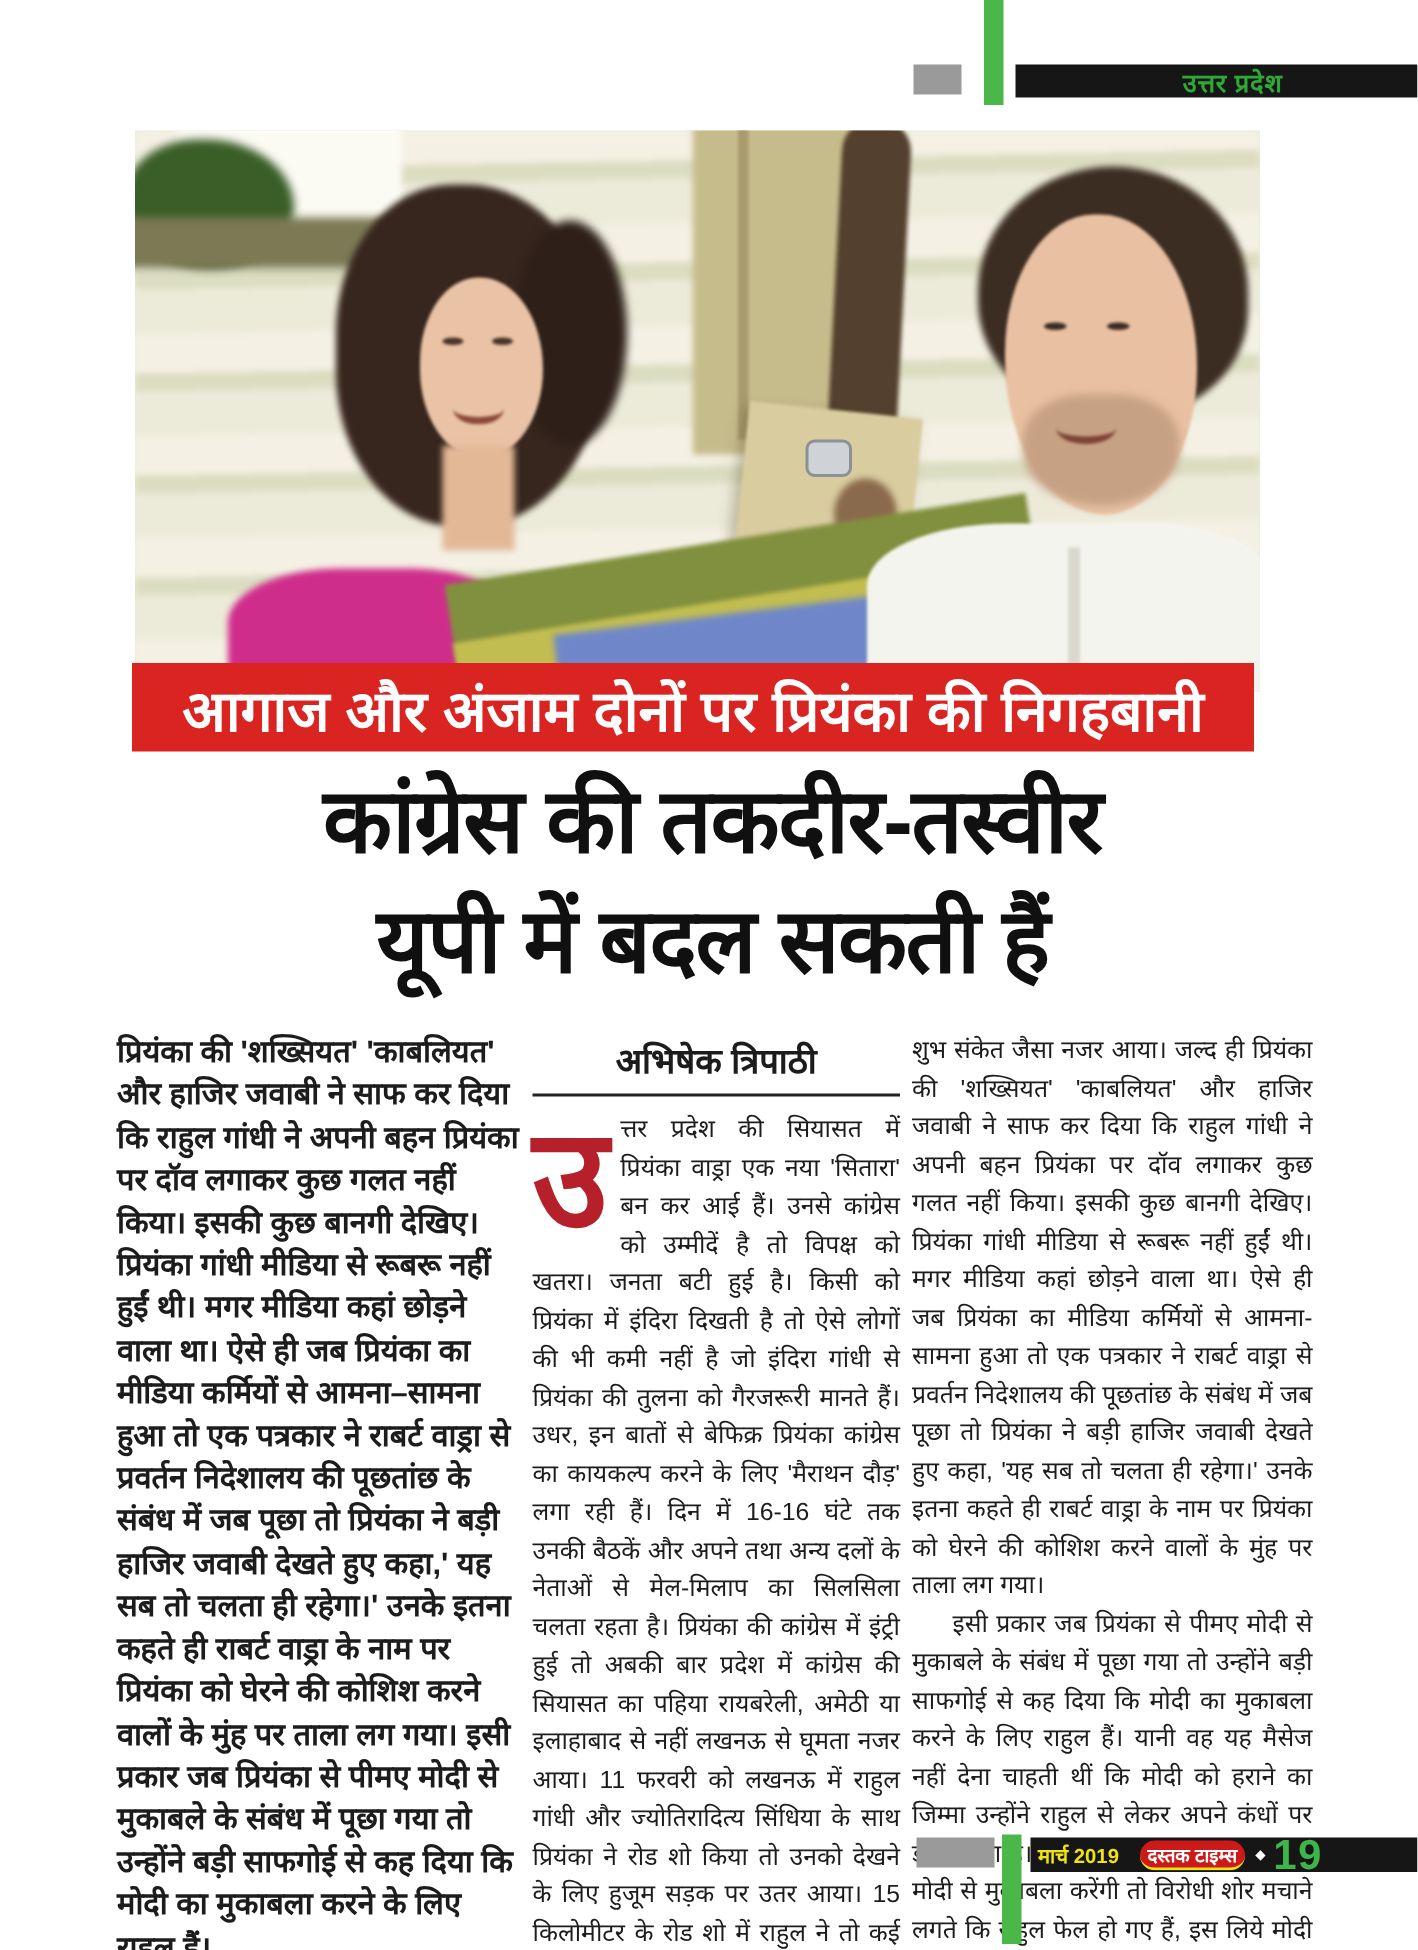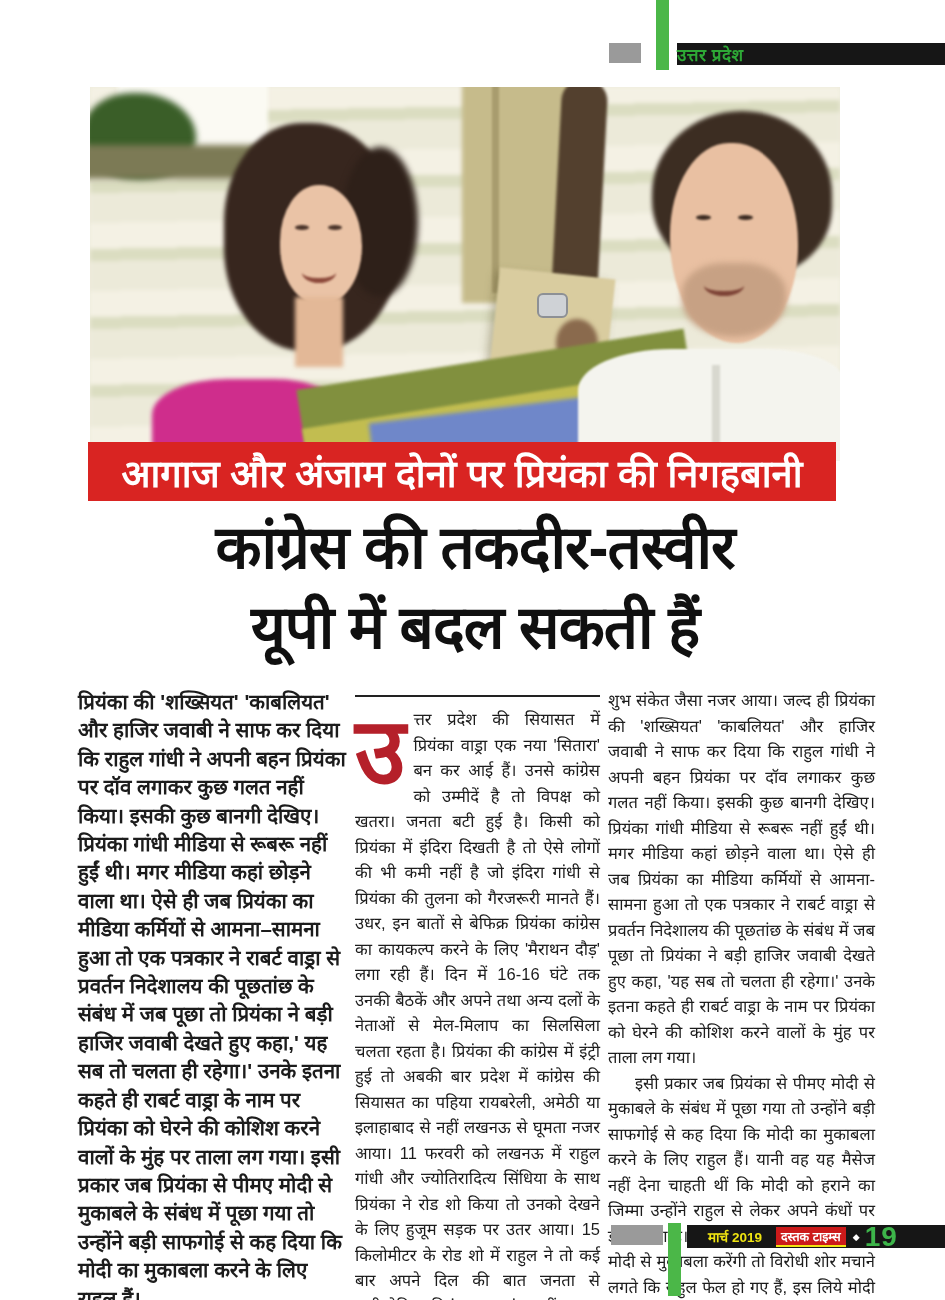--- a/index.html
+++ b/index.html
@@ -6,21 +6,21 @@
   body{
     width:945px;height:1300px;position:relative;background:#ffffff;
     font-family:"Liberation Sans","DejaVu Sans",sans-serif;overflow:hidden;
   }
   .abs{position:absolute;}
 
   
   .hdr-gray{left:609px;top:43px;width:32px;height:20px;background:#9a9a9a;}
   .hdr-green{left:656px;top:0;width:13px;height:70px;background:#4bb748;}
   .hdr-black{left:677px;top:43px;width:268px;height:22px;background:#161616;
-    display:flex;align-items:center;justify-content:flex-start;padding-right:90px;box-sizing:border-box;}
+    display:flex;align-items:center;justify-content:flex-end;padding-right:90px;box-sizing:border-box;}
   .hdr-black span{color:#2ea836;font-weight:bold;font-size:17px;letter-spacing:.5px;}
 
   
   .photo{left:90px;top:87px;width:750px;height:374px;overflow:hidden;background:#edebdc;}
   .photo .blob{position:absolute;}
   .steps{left:0;top:0;width:100%;height:100%;
     background:repeating-linear-gradient(179deg,#f4f1e4 0 26px,#dbddc1 26px 38px,#ecead9 38px 68px);
     filter:blur(2px);}
 
   
@@ -42,24 +42,24 @@
   .bodytxt{font-size:16.5px;line-height:25.5px;text-align:justify;}
   .dropcap{float:left;font-size:92px;line-height:74px;font-weight:bold;color:#b5202a;
     margin:8px 8px 0 0;font-family:"Liberation Serif","DejaVu Serif",serif;}
   .indent{text-indent:27px;margin:0;}
   p{margin:0;}
 
   
   .ftr-gray{left:611px;top:1225px;width:52px;height:20px;background:#9a9a9a;}
   .ftr-green{left:668px;top:1223px;width:13px;height:73px;background:#4bb748;}
   .ftr-black{left:687px;top:1225px;width:258px;height:23px;background:#161616;
-    display:flex;align-items:center;box-sizing:border-box;padding-left:21px;}
+    display:flex;align-items:center;box-sizing:border-box;padding-left:5px;}
   .ftr-issue{color:#efe411;font-weight:bold;font-size:13.5px;}
   .ftr-logo{background:#cc1a1a;color:#fff;font-weight:bold;font-size:12.5px;
-    padding:1px 5px 0 5px;margin-left:14px;border-bottom:2px solid #efe411;white-space:nowrap;}
+    padding:1px 5px 0 5px;margin-left:14px;border-bottom:2px solid #efe411;white-space:nowrap;border-radius:10px;}
   .ftr-sep{color:#ffffff;font-size:9px;margin-left:7px;}
   .ftr-num{color:#3db54a;font-weight:800;font-size:28px;margin-left:5px;letter-spacing:1px;}
 </style>
 </head>
 <body>
 
 <div class="abs hdr-gray"></div>
 <div class="abs hdr-green"></div>
 <div class="abs hdr-black">
   <span>उत्तर प्रदेश</span>
@@ -108,20 +108,21 @@
 <div class="abs headline">
   <div class="l">कांग्रेस की तकदीर-तस्वीर</div>
   <div class="l">यूपी में बदल सकती हैं</div>
 </div>
 
 <div class="col col1">
   <p>प्रियंका की 'शख्सियत' 'काबलियत' और हाजिर जवाबी ने साफ कर दिया कि राहुल गांधी ने अपनी बहन प्रियंका पर दॉव लगाकर कुछ गलत नहीं किया। इसकी कुछ बानगी देखिए। प्रियंका गांधी मीडिया से रूबरू नहीं हुईं थी। मगर मीडिया कहां छोड़ने वाला था। ऐसे ही जब प्रियंका का मीडिया कर्मियों से आमना–सामना हुआ तो एक पत्रकार ने राबर्ट वाड्रा से प्रवर्तन निदेशालय की पूछतांछ के संबंध में जब पूछा तो प्रियंका ने बड़ी हाजिर जवाबी देखते हुए कहा,' यह सब तो चलता ही रहेगा।' उनके इतना कहते ही राबर्ट वाड्रा के नाम पर प्रियंका को घेरने की कोशिश करने वालों के मुंह पर ताला लग गया। इसी प्रकार जब प्रियंका से पीमए मोदी से मुकाबले के संबंध में पूछा गया तो उन्होंने बड़ी साफगोई से कह दिया कि मोदी का मुकाबला करने के लिए राहुल हैं।</p>
 </div>
 
 <div class="col col2">
+  <div class="byline">अभिषेक त्रिपाठी</div>
   <hr class="byline-rule">
   <div class="bodytxt">
     <span class="dropcap">उ</span><span>त्तर प्रदेश की सियासत में प्रियंका वाड्रा एक नया 'सितारा' बन कर आई हैं। उनसे कांग्रेस को उम्मीदें है तो विपक्ष को खतरा। जनता बटी हुई है। किसी को प्रियंका में इंदिरा दिखती है तो ऐसे लोगों की भी कमी नहीं है जो इंदिरा गांधी से प्रियंका की तुलना को गैरजरूरी मानते हैं। उधर, इन बातों से बेफिक्र प्रियंका कांग्रेस का कायकल्प करने के लिए 'मैराथन दौड़' लगा रही हैं। दिन में 16-16 घंटे तक उनकी बैठकें और अपने तथा अन्य दलों के नेताओं से मेल-मिलाप का सिलसिला चलता रहता है। प्रियंका की कांग्रेस में इंट्री हुई तो अबकी बार प्रदेश में कांग्रेस की सियासत का पहिया रायबरेली, अमेठी या इलाहाबाद से नहीं लखनऊ से घूमता नजर आया। 11 फरवरी को लखनऊ में राहुल गांधी और ज्योतिरादित्य सिंधिया के साथ प्रियंका ने रोड शो किया तो उनको देखने के लिए हुजूम सड़क पर उतर आया। 15 किलोमीटर के रोड शो में राहुल ने तो कई बार अपने दिल की बात जनता से कही,लेकिन प्रियंका का मुंह नहीं खुला। मगर, उनकी 'बाडी लैंग्वेज' काफी कुछ कह रही थी। वह राहुल से अधिक हुजूम से घुल–मिल रही थीं। प्रियंका ने मीडिया से भी बात नहीं की। लखनऊ की सड़कों पर पहली बार दिखाई दी प्रियंका गांधी वाड्रा का आगमन कांग्रेस के लिए</span>
   </div>
 </div>
 
 <div class="col col3 bodytxt">
   <p>शुभ संकेत जैसा नजर आया। जल्द ही प्रियंका की 'शख्सियत' 'काबलियत' और हाजिर जवाबी ने साफ कर दिया कि राहुल गांधी ने अपनी बहन प्रियंका पर दॉव लगाकर कुछ गलत नहीं किया। इसकी कुछ बानगी देखिए। प्रियंका गांधी मीडिया से रूबरू नहीं हुईं थी। मगर मीडिया कहां छोड़ने वाला था। ऐसे ही जब प्रियंका का मीडिया कर्मियों से आमना-सामना हुआ तो एक पत्रकार ने राबर्ट वाड्रा से प्रवर्तन निदेशालय की पूछतांछ के संबंध में जब पूछा तो प्रियंका ने बड़ी हाजिर जवाबी देखते हुए कहा, 'यह सब तो चलता ही रहेगा।' उनके इतना कहते ही राबर्ट वाड्रा के नाम पर प्रियंका को घेरने की कोशिश करने वालों के मुंह पर ताला लग गया।</p>
   <p class="indent">इसी प्रकार जब प्रियंका से पीमए मोदी से मुकाबले के संबंध में पूछा गया तो उन्होंने बड़ी साफगोई से कह दिया कि मोदी का मुकाबला करने के लिए राहुल हैं। यानी वह यह मैसेज नहीं देना चाहती थीं कि मोदी को हराने का जिम्मा उन्होंने राहुल से लेकर अपने कंधों पर डाल लिया है। अगर प्रियंका मान लेती कि वह मोदी से मुकाबला करेंगी तो विरोधी शोर मचाने लगते कि राहुल फेल हो गए हैं, इस लिये मोदी से मुकाबले को प्रियंका को आगे लाया गया है। प्रियंका के आते ही कांग्रेस को नए साथी भी मिलने लगे हैं। महादल का गठबंधन हो गया है। शिवपाल यादव भी कांग्रेस के साथ मिलकर चुनाव लड़ने के लिए प्रियंका के दरवाजे पर दस्तक</p>
 </div>

